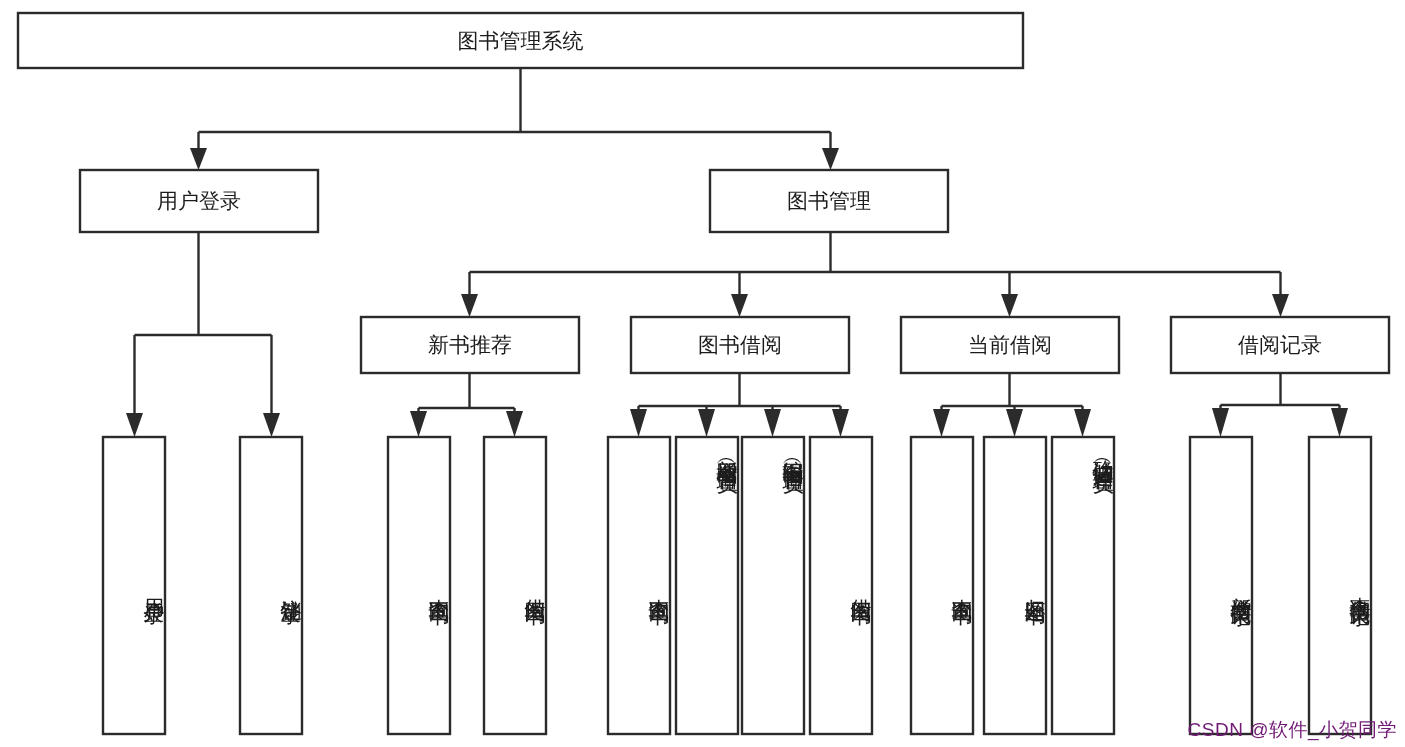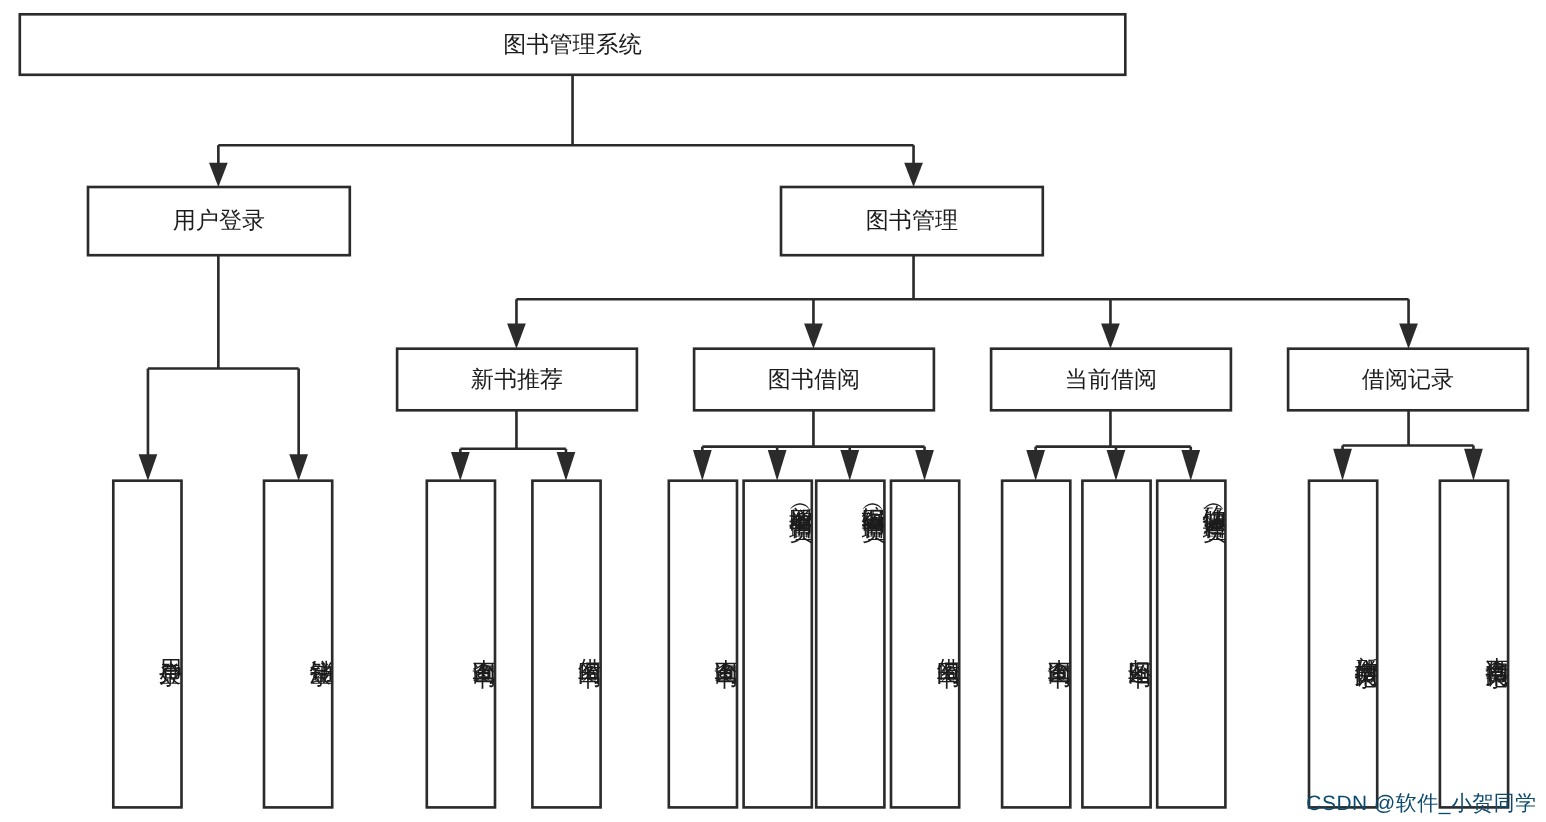--- a/index.html
+++ b/index.html
@@ -60,21 +60,21 @@
     white-space: nowrap;
     text-align: left;
     pointer-events: none;
   }
   .watermark {
     position: absolute;
     right: 8px;
     bottom: 4px;
     font-family: "Liberation Sans", "DejaVu Sans", sans-serif;
     font-size: 19px;
-    color: #0c4a6e;
+    color: #701a75;
     white-space: nowrap;
     letter-spacing: 0.5px;
   }
 </style>
 </head>
 <body>
 
 <div id="diagram-root">
 
   <svg id="flow-svg" viewBox="0 0 1405 747">

